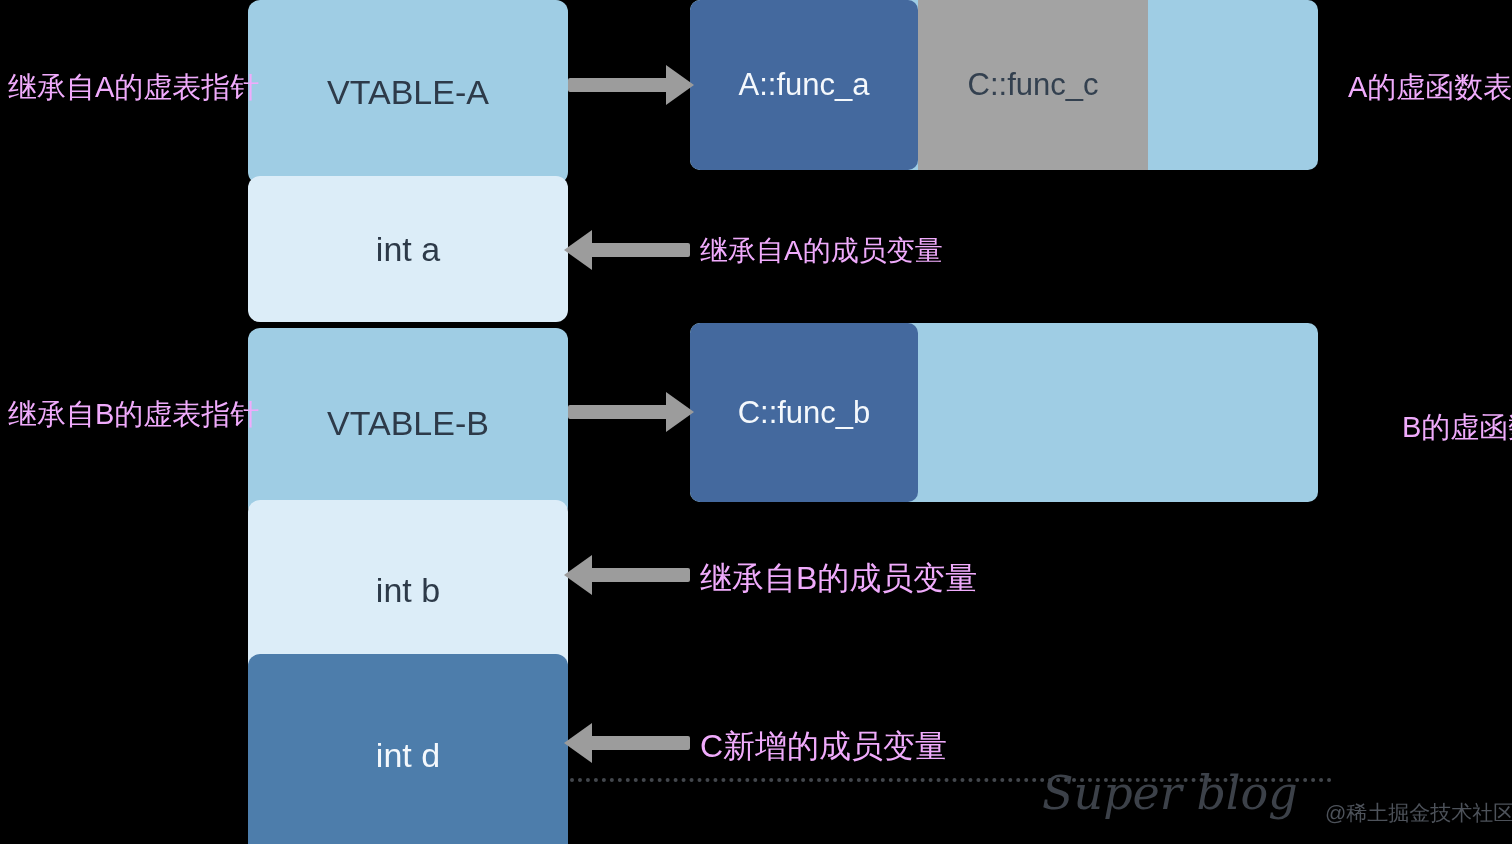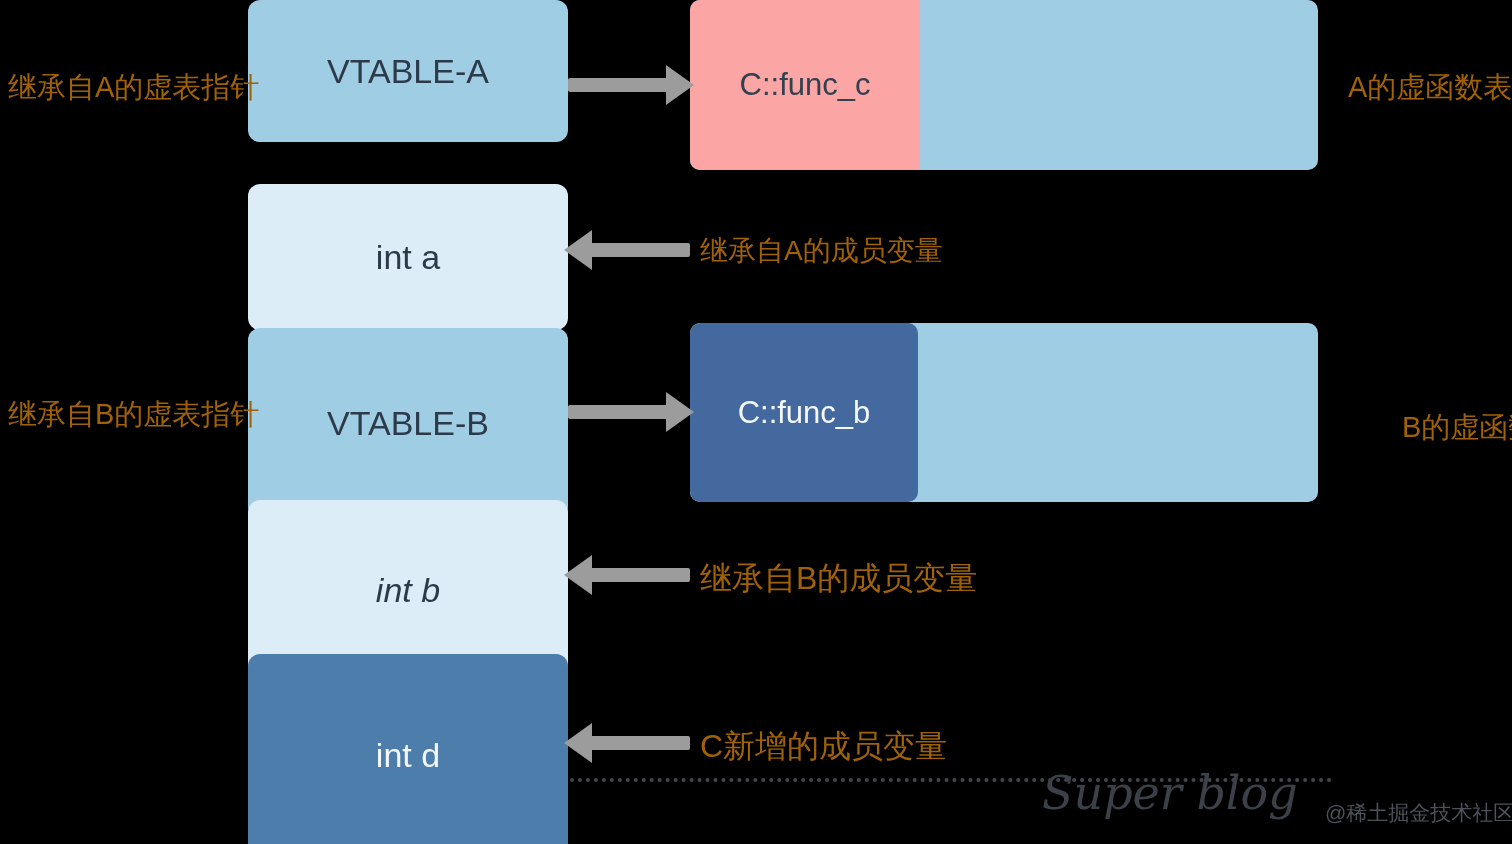--- a/index.html
+++ b/index.html
@@ -12,62 +12,62 @@
   }
   .abs{position:absolute;}
 
   
   .membox{
     left:248px;width:320px;
     border-radius:12px;
     display:flex;align-items:center;justify-content:center;
     font-size:34px;color:#2d3a49;font-weight:500;
   }
-  .box-vtable-a{top:0;height:142px;background:#9fcde4;}
-  .box-int-a{top:184px;height:146px;background:#dcedf8;}
+  .box-vtable-a{top:0;height:184px;background:#9fcde4;}
+  .box-int-a{top:176px;height:146px;background:#dcedf8;}
   .box-vtable-b{top:328px;height:190px;background:#9fcde4;}
-  .box-int-b{top:500px;height:180px;background:#dcedf8;font-style:italic;}
+  .box-int-b{top:500px;height:180px;background:#dcedf8;}
   .box-int-d{top:654px;height:202px;background:#4d7dab;color:#f4f8fc;border-radius:12px 12px 0 0;}
 
   
   .vbar{
     left:690px;width:628px;
     border-radius:10px;
     background:#9fcde4;
     overflow:hidden;
     display:flex;
   }
   .vbar-a{top:0;height:170px;}
   .vbar-b{top:323px;height:179px;}
   .slot{
     display:flex;align-items:center;justify-content:center;
     font-size:31px;height:100%;
   }
   .slot-dark{background:#44699e;color:#f4f8fc;width:228px;border-radius:10px;}
-  .slot-yellow{background:#fca5a5;color:#33404f;width:230px;}
+  .slot-yellow{background:#a3a3a3;color:#33404f;width:230px;}
   .slot-empty{flex:1;}
 
   
   .arrow-shaft{height:14px;background:#9c9c9c;border-radius:2px;}
   .arrow-head-right{
     width:0;height:0;
     border-top:20px solid transparent;
     border-bottom:20px solid transparent;
     border-left:28px solid #9c9c9c;
   }
   .arrow-head-left{
     width:0;height:0;
     border-top:20px solid transparent;
     border-bottom:20px solid transparent;
     border-right:28px solid #9c9c9c;
   }
 
   
   .note{
-    color:#a16207;
+    color:#f0abfc;
     font-size:29px;
     white-space:nowrap;
     font-weight:500;
   }
   .note-left{left:8px;width:230px;text-align:right;}
 
   .dotted-line{
     left:570px;top:778px;width:762px;height:0;
     border-top:4px dotted #43474d;
   }
@@ -100,20 +100,23 @@
   <span>VTABLE-B</span>
 </div>
 <div class="abs membox box-int-b">
   <span>int b</span>
 </div>
 <div class="abs membox box-int-d">
   <span>int d</span>
 </div>
 
 <div class="abs vbar vbar-a">
+  <div class="slot slot-dark">
+    <span>A::func_a</span>
+  </div>
   <div class="slot slot-yellow">
     <span>C::func_c</span>
   </div>
   <div class="slot slot-empty"></div>
 </div>
 
 <div class="abs vbar vbar-b">
   <div class="slot slot-dark">
     <span>C::func_b</span>
   </div>

